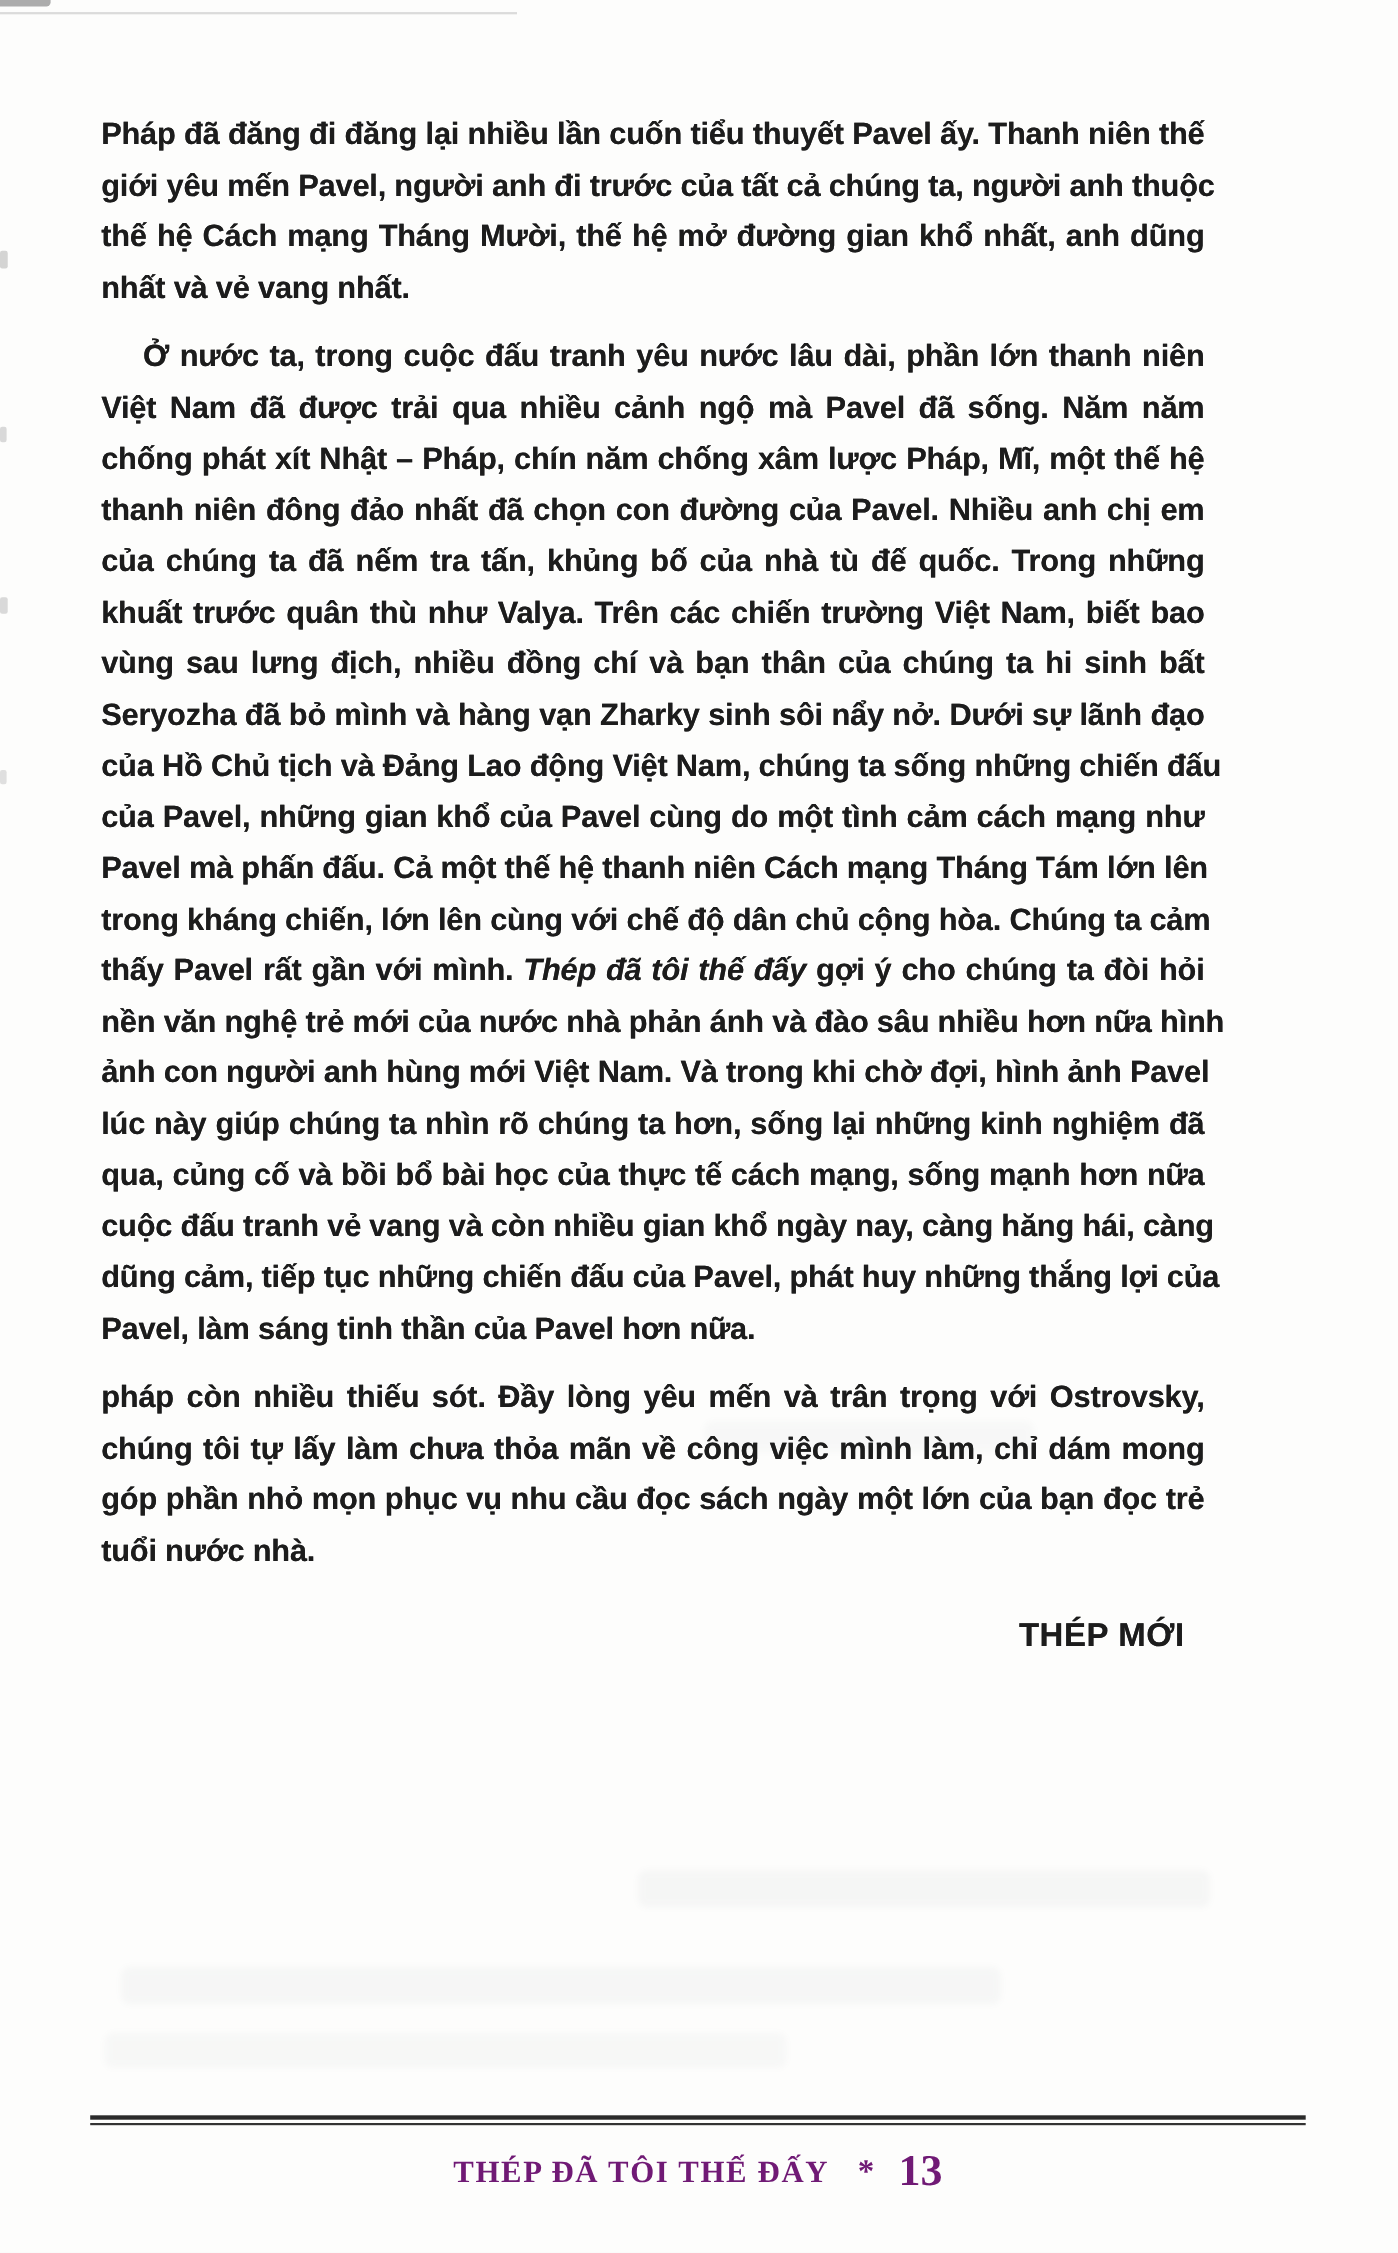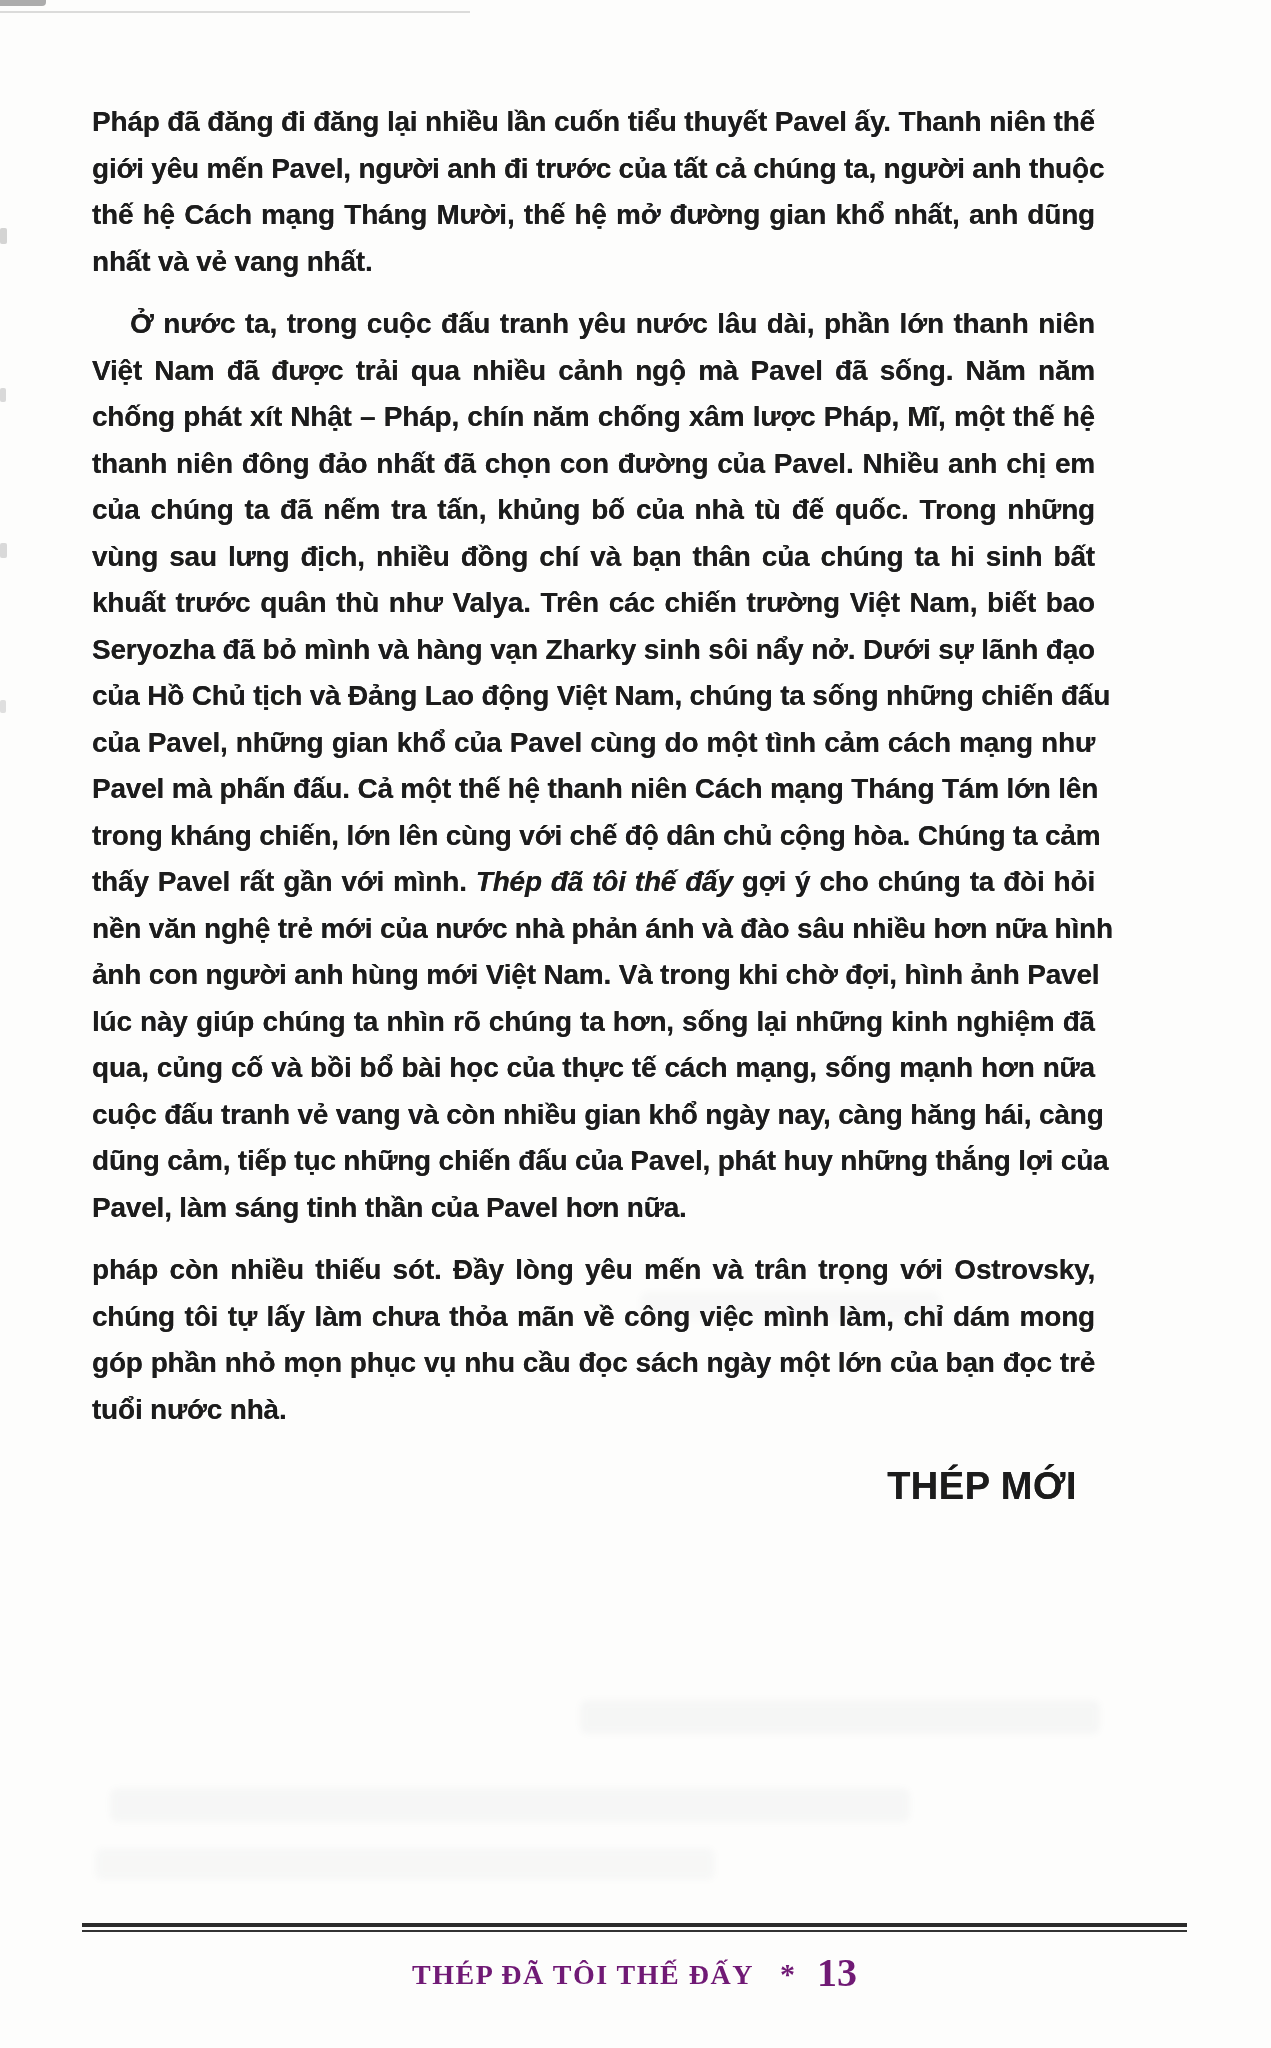--- a/index.html
+++ b/index.html
@@ -39,21 +39,21 @@
     text-align:left;
     text-align-last:left;
   }
   .line.indent{padding-left:38px;}
   .title-ref{font-style:italic;font-weight:800;}
   
   .signature{
     margin-top:30px;
     padding-right:18px;
     text-align:right;
-    font-size:38px;
+    font-size:30px;
     font-weight:800;
     letter-spacing:0.5px;
     line-height:47px;
     text-shadow:0 0 0.6px rgba(20,20,20,0.8);
   }
   
   .footer{
     position:absolute;
     left:82px;top:1923px;
     width:1105px;
@@ -120,22 +120,22 @@
           <div class="line">giới yêu mến Pavel, người anh đi trước của tất cả chúng ta, người anh thuộc</div>
           <div class="line">thế hệ Cách mạng Tháng Mười, thế hệ mở đường gian khổ nhất, anh dũng</div>
           <div class="line last">nhất và vẻ vang nhất.</div>
         </div>
         <div class="paragraph">
           <div class="line indent">Ở nước ta, trong cuộc đấu tranh yêu nước lâu dài, phần lớn thanh niên</div>
           <div class="line">Việt Nam đã được trải qua nhiều cảnh ngộ mà Pavel đã sống. Năm năm</div>
           <div class="line">chống phát xít Nhật – Pháp, chín năm chống xâm lược Pháp, Mĩ, một thế hệ</div>
           <div class="line">thanh niên đông đảo nhất đã chọn con đường của Pavel. Nhiều anh chị em</div>
           <div class="line">của chúng ta đã nếm tra tấn, khủng bố của nhà tù đế quốc. Trong những</div>
+          <div class="line">khuất trước quân thù như Valya. Trên các chiến trường Việt Nam, biết bao</div>
           <div class="line">vùng sau lưng địch, nhiều đồng chí và bạn thân của chúng ta hi sinh bất</div>
-          <div class="line">khuất trước quân thù như Valya. Trên các chiến trường Việt Nam, biết bao</div>
           <div class="line">Seryozha đã bỏ mình và hàng vạn Zharky sinh sôi nẩy nở. Dưới sự lãnh đạo</div>
           <div class="line">của Hồ Chủ tịch và Đảng Lao động Việt Nam, chúng ta sống những chiến đấu</div>
           <div class="line">của Pavel, những gian khổ của Pavel cùng do một tình cảm cách mạng như</div>
           <div class="line">Pavel mà phấn đấu. Cả một thế hệ thanh niên Cách mạng Tháng Tám lớn lên</div>
           <div class="line">trong kháng chiến, lớn lên cùng với chế độ dân chủ cộng hòa. Chúng ta cảm</div>
           <div class="line"><span>thấy Pavel rất gần với mình. </span><span class="title-ref">Thép đã tôi thế đấy</span><span> gợi ý cho chúng ta đòi hỏi</span></div>
           <div class="line">nền văn nghệ trẻ mới của nước nhà phản ánh và đào sâu nhiều hơn nữa hình</div>
           <div class="line">ảnh con người anh hùng mới Việt Nam. Và trong khi chờ đợi, hình ảnh Pavel</div>
           <div class="line">lúc này giúp chúng ta nhìn rõ chúng ta hơn, sống lại những kinh nghiệm đã</div>
           <div class="line">qua, củng cố và bồi bổ bài học của thực tế cách mạng, sống mạnh hơn nữa</div>

